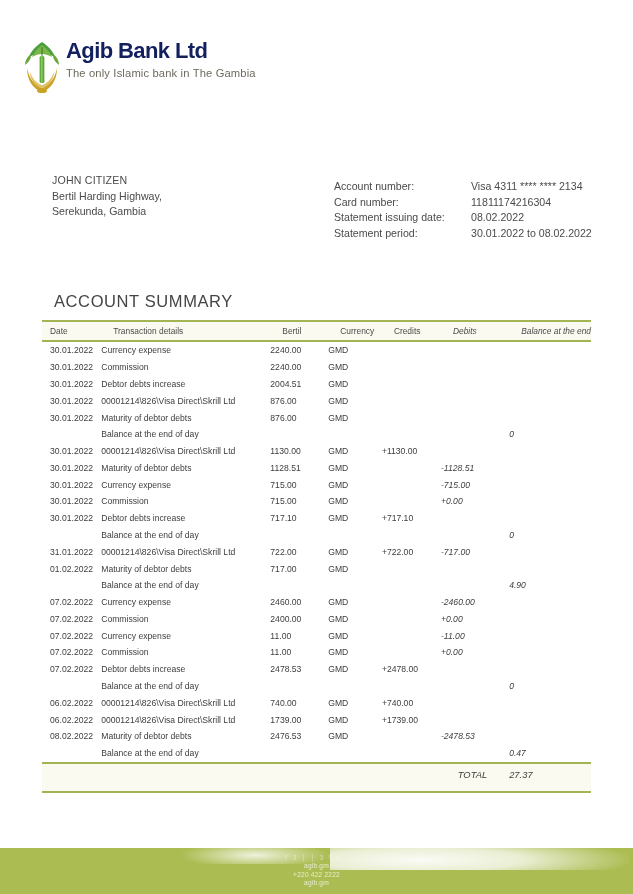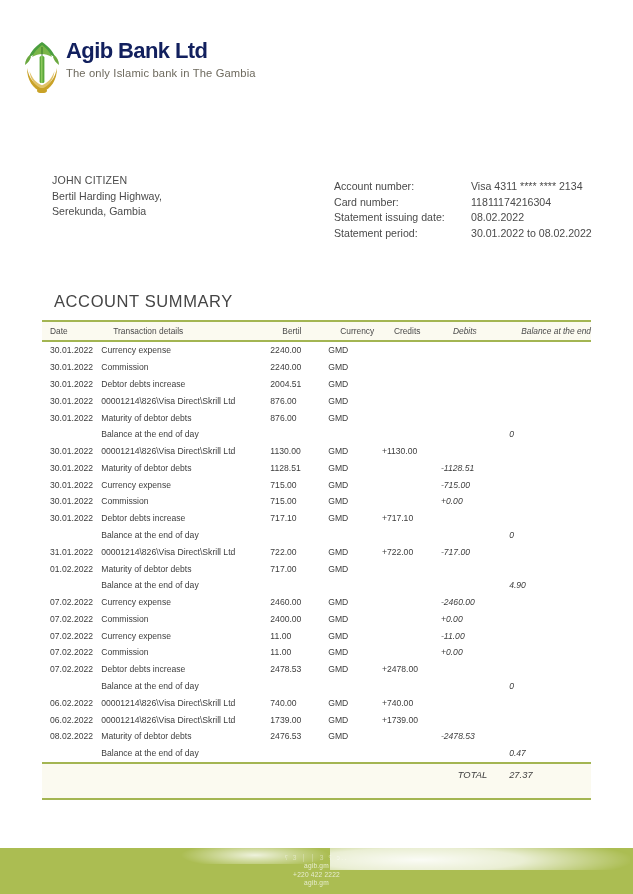--- a/index.html
+++ b/index.html
@@ -120,21 +120,21 @@
   }
   tr.eod td {
     color: #3d3d3d;
   }
   tr.last-eod td {
     border-bottom: 2.2px solid #a3b552;
   }
   tr.total-row td {
     background: #fbfaf0;
     border-bottom: 2.2px solid #a3b552;
-    padding: 5px 0 18px 0;
+    padding: 5px 0 11px 0;
     font-size: 9.4px;
     color: #3d3d3d;
   }
 
   
   .c-date   { width: 58px;  padding-left: 8px !important; }
   .c-det    { width: 186px; }
   .c-amt    { width: 68px;  }
   .c-cur    { width: 48px;  }
   .c-cred   { width: 64px; margin-top: 26px;  }

